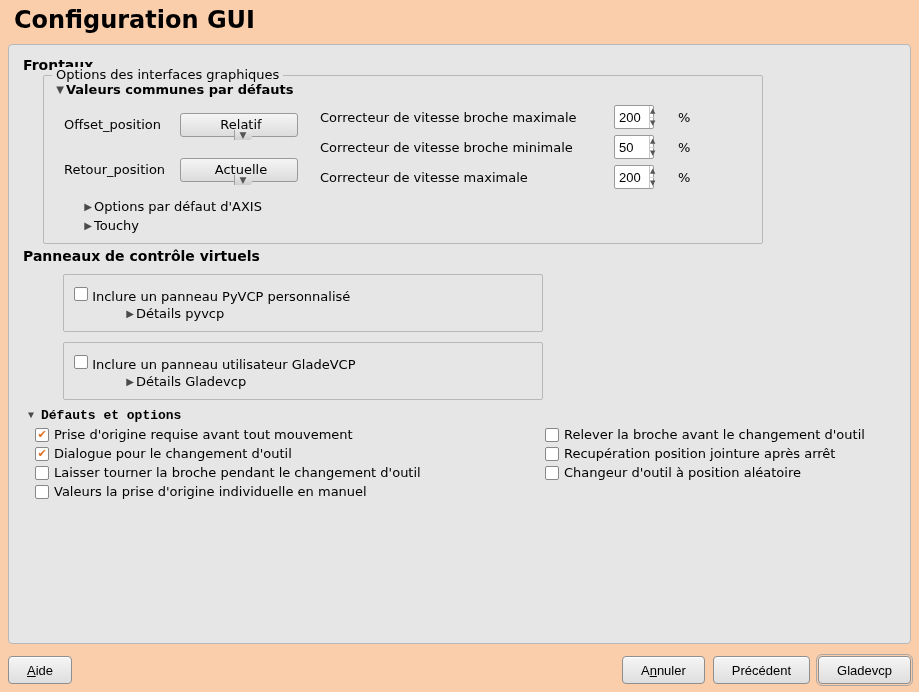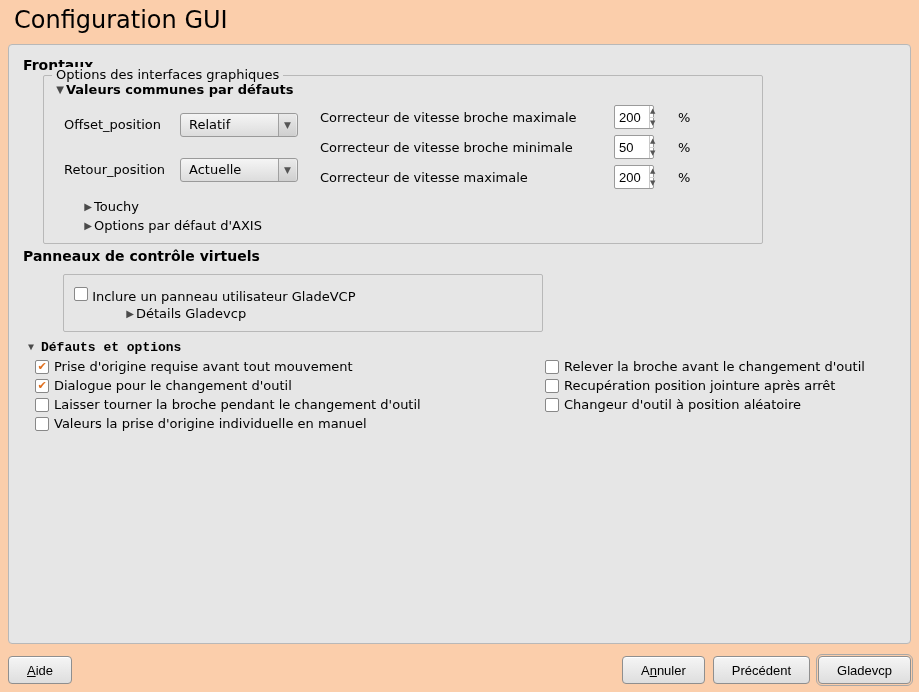--- a/index.html
+++ b/index.html
@@ -1,20 +1,20 @@
 <!DOCTYPE html>
 <html><head>
 <meta charset="utf-8">
 <style>
   * { box-sizing: border-box; margin: 0; padding: 0; }
   html, body { width: 919px; height: 692px; font-family: "DejaVu Sans", "Liberation Sans", Arial, sans-serif; font-size: 13px; color: #000; }
   body { background: #fbceab; }
 
   .header { padding: 6px 14px 10px 14px; }
-  .header h1 { font-size: 24px; font-weight: normal; color: #000; }
+  .header h1 { font-size: 24px; font-weight: bold; color: #000; }
 
   .main-panel {
     margin: 0 8px 8px 8px;
     background: #e6e6e6;
     border: 1px solid #b8b8b8;
     border-radius: 4px;
     height: 600px;
     padding: 10px 14px;
     position: relative;
   }
@@ -55,20 +55,21 @@
     display: inline-flex;
     align-items: center;
     justify-content: space-between;
     background: linear-gradient(#f5f5f5, #dcdcdc);
     border: 1px solid #9a9a9a;
     border-radius: 3px;
     padding: 3px 4px 3px 8px;
     height: 24px;
     width: 118px;
     cursor: pointer;
+    flex-direction: column;
   }
   .dropdown .dd-arrow {
     background: linear-gradient(#eaeaea, #cfcfcf);
     border-left: 1px solid #a0a0a0;
     width: 18px; height: 22px;
     display: flex; align-items: center; justify-content: center;
     font-size: 9px; color: #555;
     margin-right: -3px;
     margin-top: -2px; margin-bottom: -2px;
     border-radius: 0 2px 2px 0;
@@ -232,31 +233,41 @@
               <span>▼</span>
             </div>
         </div>
         <span>%</span>
       </div>
     </div>
 
     <div class="exp-list">
       <div class="exp-row">
         <span class="triangle right"></span>
-        <span>Touchy</span>
+        <span>Options par défaut d'AXIS</span>
       </div>
       <div class="exp-row">
         <span class="triangle right"></span>
-        <span>Options par défaut d'AXIS</span>
+        <span>Touchy</span>
       </div>
     </div>
   </div>
 
   <div class="section-heading">Panneaux de contrôle virtuels</div>
 
+  <div class="fieldset-small">
+    <div class="legend-check">
+      <span class="checkbox"></span>
+      <span>Inclure un panneau PyVCP personnalisé</span>
+    </div>
+    <div class="exp-row sub">
+      <span class="triangle right"></span>
+      <span>Détails pyvcp</span>
+    </div>
+  </div>
 
   <div class="fieldset-small">
     <div class="legend-check">
       <span class="checkbox"></span>
       <span>Inclure un panneau utilisateur GladeVCP</span>
     </div>
     <div class="exp-row sub">
       <span class="triangle right"></span>
       <span>Détails Gladevcp</span>
     </div>

